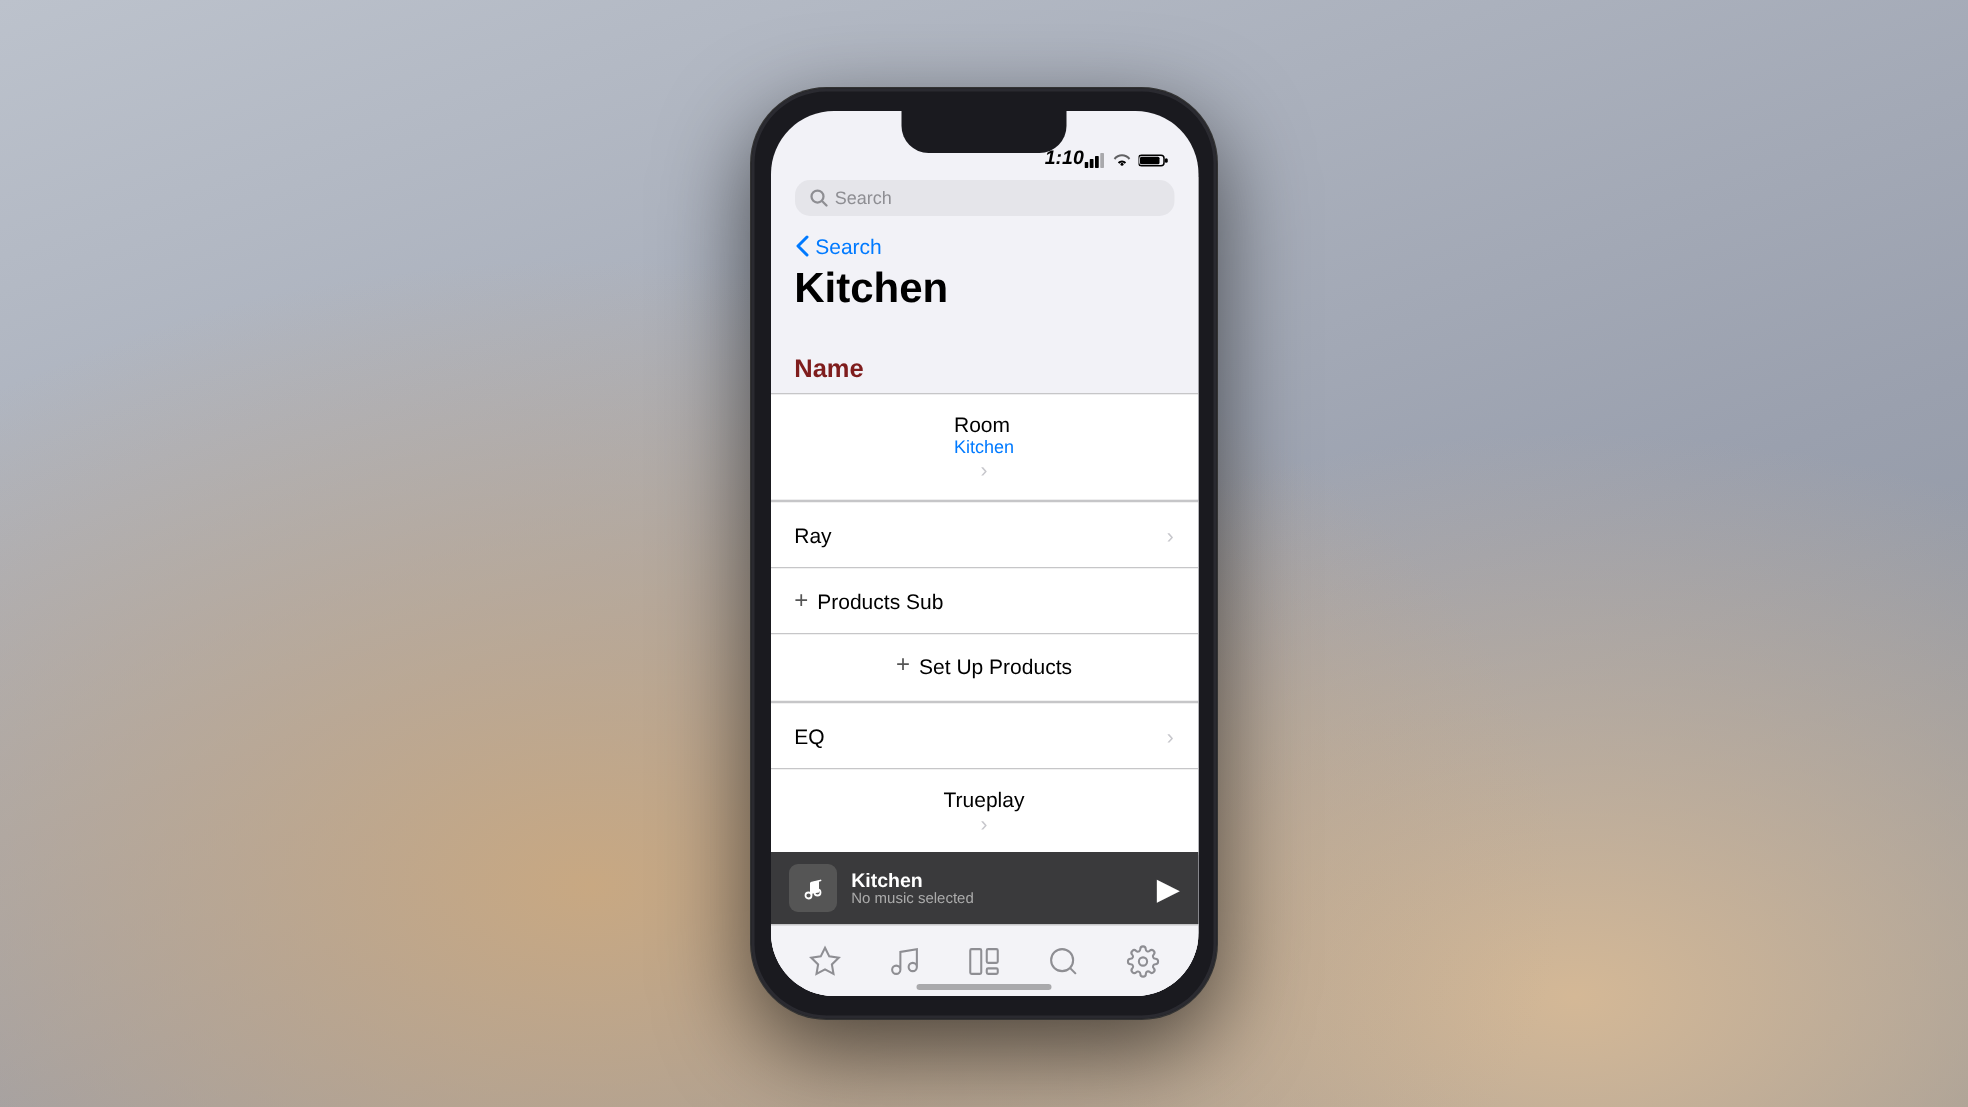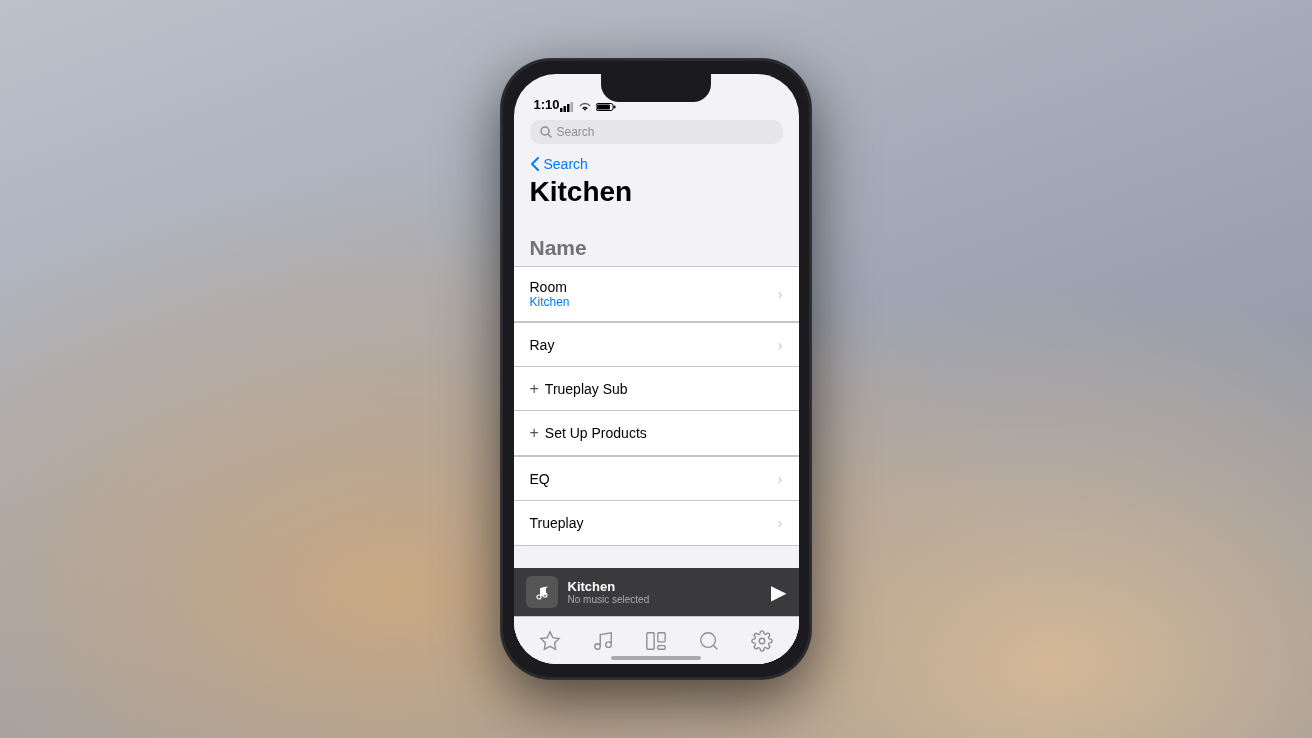--- a/index.html
+++ b/index.html
@@ -88,25 +88,26 @@
       background: #1a1a1f;
       border-radius: 0 0 18px 18px;
       z-index: 10;
     }
 
     
     .status-bar {
       height: 44px;
       display: flex;
       align-items: flex-end;
-      justify-content: flex-start;
+      justify-content: flex-end;
       padding: 0 20px 4px;
       flex-shrink: 0;
       position: relative;
       z-index: 5;
+      font-style: italic;
     }
 
     .status-time {
       font-size: 13px;
       font-weight: 600;
       color: #000;
       padding-bottom: 2px;
     }
 
     .status-icons {
@@ -168,23 +169,23 @@
     .page-title {
       padding: 2px 16px 12px;
       font-size: 28px;
       font-weight: 700;
       color: #000;
     }
 
     
     .section-header {
       padding: 16px 16px 6px;
-      font-size: 21px;
+      font-size: 17px;
       font-weight: 600;
-      color: #737373;
+      color: #7f1d1d;
     }
 
     
     .list-group {
       background: #fff;
       margin: 0 0 0 0;
       border-top: 0.5px solid #c6c6c8;
       border-bottom: 0.5px solid #c6c6c8;
     }
 
@@ -193,20 +194,21 @@
       align-items: center;
       justify-content: space-between;
       padding: 12px 16px;
       border-bottom: 0.5px solid #c6c6c8;
       background: #fff;
       min-height: 44px;
     }
 
     .list-item:last-child {
       border-bottom: none;
+      flex-direction: column;
     }
 
     .list-item-left {
       display: flex;
       flex-direction: column;
     }
 
     .list-item-title {
       font-size: 14px;
       color: #000;
@@ -399,21 +401,21 @@
         </div>
 
         <div class="list-group">
           <div class="list-item">
             <span class="list-item-title">Ray</span>
             <span class="chevron">›</span>
           </div>
           <div class="list-item">
             <div class="list-item-action">
               <span class="plus">+</span>
-              <span class="list-item-title">Trueplay Sub</span>
+              <span class="list-item-title">Products Sub</span>
             </div>
           </div>
           <div class="list-item">
             <div class="list-item-action">
               <span class="plus">+</span>
               <span class="list-item-title">Set Up Products</span>
             </div>
           </div>
         </div>
 

